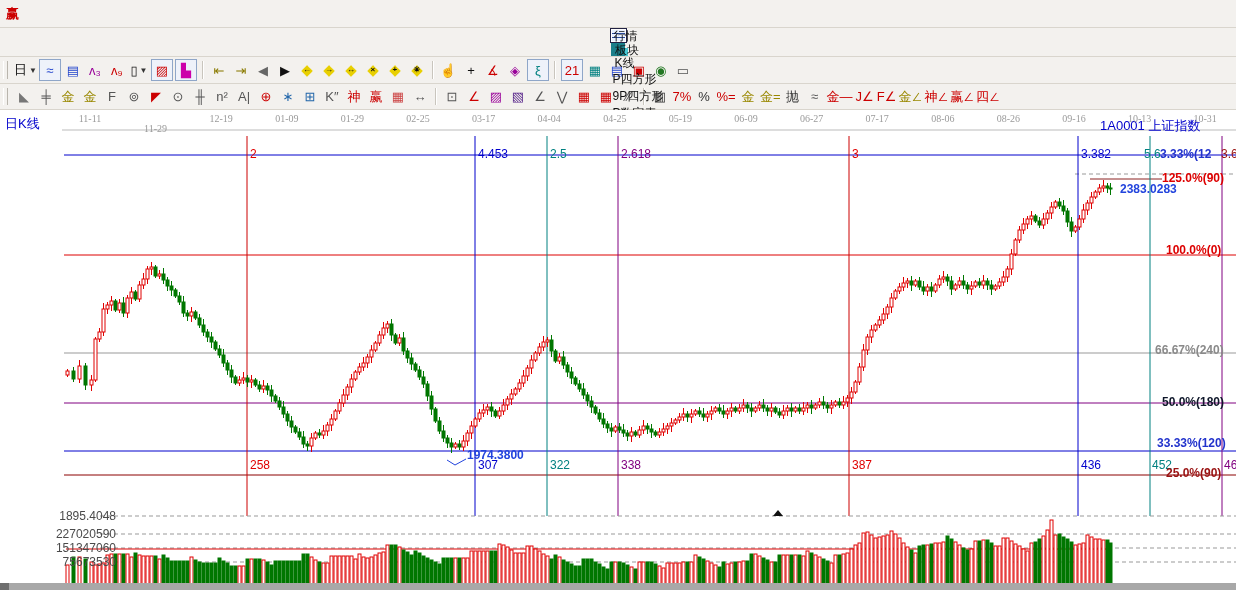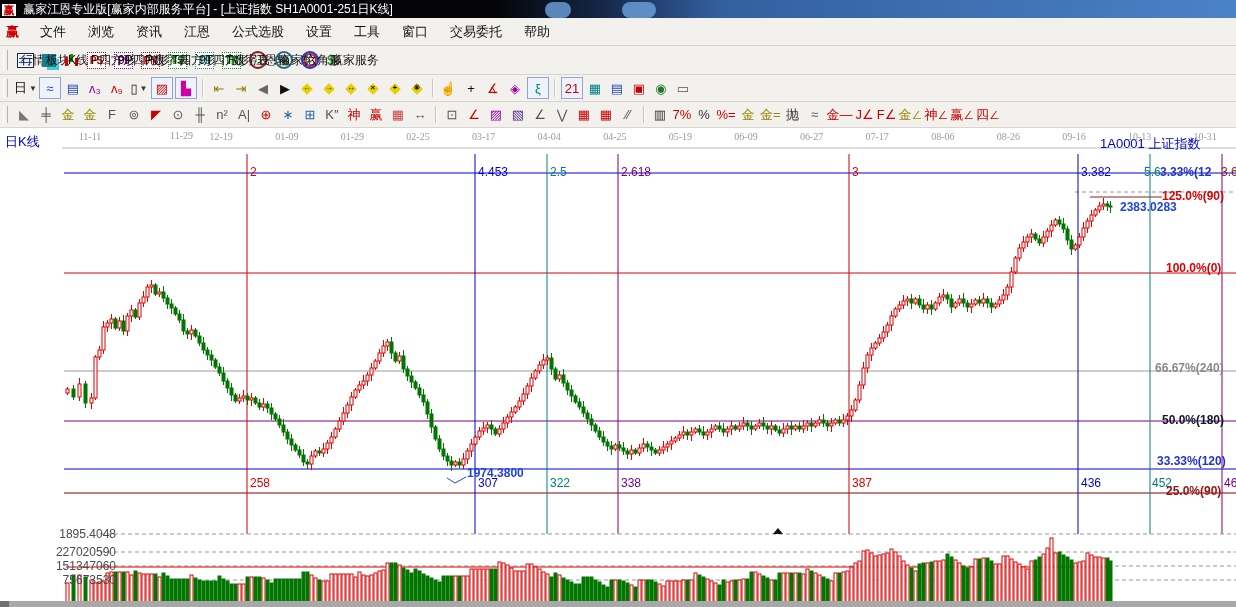--- a/index.html
+++ b/index.html
@@ -7,21 +7,21 @@
   
   #titlebar{position:relative;height:18px;background:linear-gradient(90deg,#050508 0%,#050508 40%,#122341 48%,#335f9e 58%,#4a82c8 100%);color:#fff;font-size:12px;line-height:18px;white-space:nowrap;overflow:hidden;}
   #titlebar .appicon{display:inline-block;width:14px;height:12px;background:#fff;color:#c00;font-weight:bold;font-size:11px;line-height:12px;text-align:center;margin:0 4px 0 2px;vertical-align:middle;}
   .deskblob{position:absolute;top:2px;width:26px;height:16px;border-radius:8px;background:#6ea3dd;opacity:.8;}
   
   #menubar{height:27px;background:#f3f1ee;border-bottom:1px solid #d9d5cd;display:flex;align-items:center;font-size:13px;color:#111;}
   #menubar .logo{color:#c00;font-weight:bold;margin:0 10px 0 6px;}
   #menubar .mitem{padding:0 11px;cursor:default;}
   
   .toolbar{background:#f3f1ee;border-bottom:1px solid #d9d5cd;display:flex;align-items:center;overflow:hidden;white-space:nowrap;}
-  #toolbar-main{height:28px;font-size:13px;}
+  #toolbar-main{height:28px;font-size:13px;flex-direction:column;}
   #toolbar-nav{height:26px;}
   #toolbar-draw{height:25px;}
   .grip{width:3px;height:70%;border-left:1px solid #fff;border-right:1px solid #b9b5ad;margin:0 5px 0 3px;}
   .sep{width:1px;height:70%;background:#c9c5bd;border-right:1px solid #fff;margin:0 4px;}
   .tb-item{display:inline-flex;align-items:center;margin:0 4px;cursor:default;}
   .tb-item .lbl{margin-left:4px;color:#111;}
   .badgebox{display:inline-block;min-width:17px;height:15px;line-height:15px;text-align:center;font-size:10px;font-weight:bold;border:1px dotted #c00;background:#fff;}
   .igrid{display:inline-block;width:15px;height:13px;border:1px solid #224;background:
     linear-gradient(#fff,#fff) , #9cf;box-shadow:inset 0 0 0 1px #fff;background:repeating-linear-gradient(0deg,#2a4a9a 0 1px,#e8f0ff 1px 4px),#e8f0ff;}
   .iblocks{display:inline-block;width:14px;height:13px;position:relative;background:#1b7f8a;box-shadow:4px 4px 0 -1px #49c9d4;}
@@ -47,30 +47,23 @@
   #symbol-label{position:absolute;left:1100px;top:7px;color:#0000cc;font-size:13px;}
   #graystrip{position:absolute;left:0;top:473px;width:1236px;height:7px;background:#a8a8a8;}
   #graystrip .cap{position:absolute;left:0;top:0;width:9px;height:7px;background:#6f6f6f;}
   .vol-axis{position:absolute;left:0;width:97px;text-align:right;color:#4a4a4a;font-size:12px;padding-left:19px;}
 </style>
 </head>
 <body>
 
 <div id="app">
 
-  <div id="titlebar">
-    <span class="appicon">赢</span>
-    <span>赢家江恩专业版[赢家内部服务平台] - [上证指数  SH1A0001-251日K线]</span>
-    <span class="deskblob" style="left:545px"></span>
-    <span class="deskblob" style="left:622px;width:34px"></span>
-  </div>
 
   <div id="menubar">
     <span class="logo">赢</span>
-    <span id="menu-items"><span class="mitem">文件</span><span class="mitem">浏览</span><span class="mitem">资讯</span><span class="mitem">江恩</span><span class="mitem">公式选股</span><span class="mitem">设置</span><span class="mitem">工具</span><span class="mitem">窗口</span><span class="mitem">交易委托</span><span class="mitem">帮助</span></span>
   </div>
 
   <div id="toolbar-main" class="toolbar">
       <span class="grip"></span>
       <span class="tb-item">
         <span class="igrid"></span>
         <span class="lbl">行情</span>
       </span>
       <span class="tb-item">
         <span class="iblocks"></span>
@@ -1149,21 +1142,21 @@
         <line x1="1110.5" y1="73" x2="1110.5" y2="85" stroke="#007700" stroke-width="1"></line>
         <rect x="1109" y="78" width="3" height="1" fill="#007700" stroke="#007700"></rect>
         <rect x="1109" y="433" width="3" height="41" fill="#007700" stroke="#007700"></rect>
         <polygon points="773,406 778,400 783,406" fill="#111"></polygon>
         <polyline points="447,350 455,355 466,349" fill="none" stroke="#2244dd"></polyline>
       </svg>
     <div id="mode-label">日K线</div>
     <div id="symbol-label">1A0001  上证指数</div>
     <div class="dates" id="date-axis">
         <div class="lbl small" style="left: 90px; top: 3px; color: rgb(154, 154, 154);">11-11</div>
-        <div class="lbl small" style="left: 155.6px; top: 2px; color: rgb(154, 154, 154); margin-left: 26px;">11-29</div>
+        <div class="lbl small" style="left: 155.6px; top: 13px; color: rgb(154, 154, 154);">11-29</div>
         <div class="lbl small" style="left: 221.2px; top: 3px; color: rgb(154, 154, 154);">12-19</div>
         <div class="lbl small" style="left: 286.8px; top: 3px; color: rgb(154, 154, 154);">01-09</div>
         <div class="lbl small" style="left: 352.4px; top: 3px; color: rgb(154, 154, 154);">01-29</div>
         <div class="lbl small" style="left: 418px; top: 3px; color: rgb(154, 154, 154);">02-25</div>
         <div class="lbl small" style="left: 483.6px; top: 3px; color: rgb(154, 154, 154);">03-17</div>
         <div class="lbl small" style="left: 549.2px; top: 3px; color: rgb(154, 154, 154);">04-04</div>
         <div class="lbl small" style="left: 614.8px; top: 3px; color: rgb(154, 154, 154);">04-25</div>
         <div class="lbl small" style="left: 680.4px; top: 3px; color: rgb(154, 154, 154);">05-19</div>
         <div class="lbl small" style="left: 746px; top: 3px; color: rgb(154, 154, 154);">06-09</div>
         <div class="lbl small" style="left: 811.6px; top: 3px; color: rgb(154, 154, 154);">06-27</div>

